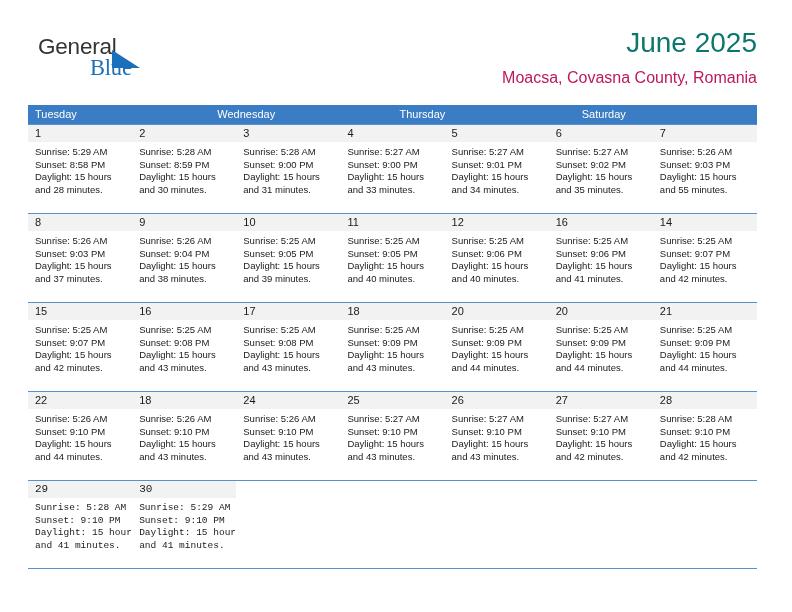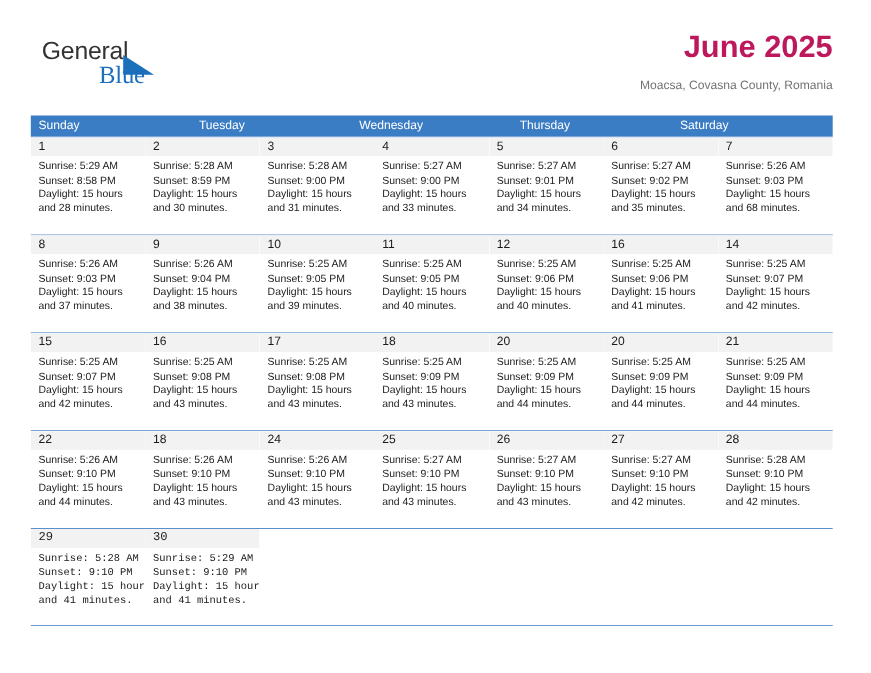--- a/index.html
+++ b/index.html
@@ -67,28 +67,28 @@
   }
 
   .title-wrap {
     position: absolute;
     right: 0;
     top: 0;
     text-align: right;
   }
   .cal-title {
     font-size: 28px;
+    color: #0f766e;
+    line-height: 34px;
+    font-weight: normal;
+    white-space: nowrap;
+  }
+  .cal-sub {
+    font-size: 16px;
     color: #be185d;
-    line-height: 34px;
-    font-weight: bold;
-    white-space: nowrap;
-  }
-  .cal-sub {
-    font-size: 11px;
-    color: #737373;
     line-height: 20px;
     margin-top: 8px;
     white-space: nowrap;
   }
 
   
   .calendar {
     position: absolute;
     left: 28px;
     top: 105px;
@@ -167,21 +167,20 @@
     <div class="title-wrap">
       <div class="cal-title">June 2025</div>
       <div class="cal-sub">Moacsa, Covasna County, Romania</div>
     </div>
 
   </div>
 
   <div class="calendar">
 
     <div class="weekdays">
-      <div class="weekday">Sunday</div>
       <div class="weekday">Tuesday</div>
       <div class="weekday">Wednesday</div>
       <div class="weekday">Thursday</div>
       <div class="weekday">Saturday</div>
     </div>
 
     <div class="week">
       <div class="daycell">
         <div class="datebar">1</div>
         <div class="info">
@@ -235,21 +234,21 @@
           <div>Daylight: 15 hours</div>
           <div>and 35 minutes.</div>
         </div>
       </div>
       <div class="daycell">
         <div class="datebar">7</div>
         <div class="info">
           <div>Sunrise: 5:26 AM</div>
           <div>Sunset: 9:03 PM</div>
           <div>Daylight: 15 hours</div>
-          <div>and 68 minutes.</div>
+          <div>and 55 minutes.</div>
         </div>
       </div>
     </div>
 
     <div class="week">
       <div class="daycell">
         <div class="datebar">8</div>
         <div class="info">
           <div>Sunrise: 5:26 AM</div>
           <div>Sunset: 9:03 PM</div>

